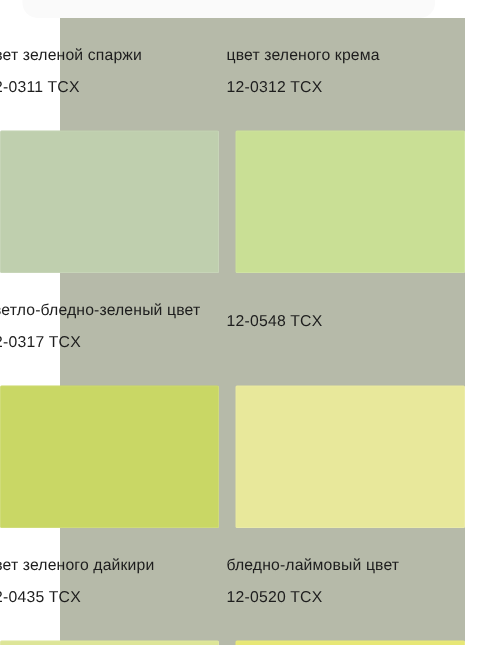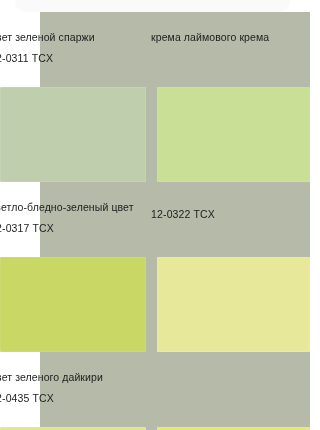--- a/index.html
+++ b/index.html
@@ -149,51 +149,56 @@
 
   <div class="rows">
 
     <div class="palette-row">
       <div class="row-captions">
         <div class="caption-cell left">
           <div class="swatch-name">цвет зеленой спаржи</div>
           <div class="swatch-code">12-0311 TCX</div>
         </div>
         <div class="caption-cell right">
-          <div class="swatch-name">крема лаймового крема</div>
+          <div class="swatch-name">цвет зеленого крема</div>
+          <div class="swatch-code">12-0312 TCX</div>
         </div>
       </div>
       <div class="row-swatches">
         <div class="swatch left" style="background: rgb(191, 207, 174);"></div>
         <div class="swatch right" style="background: rgb(201, 223, 149);"></div>
       </div>
     </div>
 
     <div class="palette-row">
       <div class="row-captions">
         <div class="caption-cell left">
           <div class="swatch-name">светло-бледно-зеленый цвет</div>
           <div class="swatch-code">12-0317 TCX</div>
         </div>
         <div class="caption-cell right">
-          <div class="swatch-code">12-0322 TCX</div>
+          <div class="swatch-code">12-0548 TCX</div>
         </div>
       </div>
       <div class="row-swatches">
         <div class="swatch left" style="background: rgb(201, 215, 101);"></div>
         <div class="swatch right" style="background: rgb(232, 232, 155);"></div>
       </div>
     </div>
 
     <div class="palette-row">
       <div class="row-captions">
         <div class="caption-cell left">
           <div class="swatch-name">цвет зеленого дайкири</div>
           <div class="swatch-code">12-0435 TCX</div>
         </div>
+        <div class="caption-cell right">
+          <div class="swatch-name">бледно-лаймовый цвет</div>
+          <div class="swatch-code">12-0520 TCX</div>
+        </div>
       </div>
       <div class="row-swatches">
         <div class="swatch left" style="background: rgb(221, 229, 151);"></div>
         <div class="swatch right" style="background: rgb(231, 231, 117);"></div>
       </div>
     </div>
 
   </div>
 </div>
 

